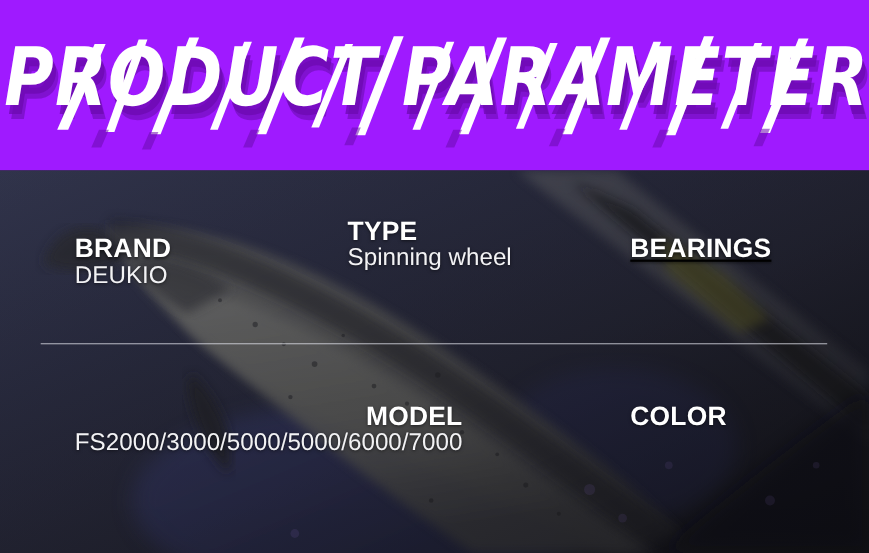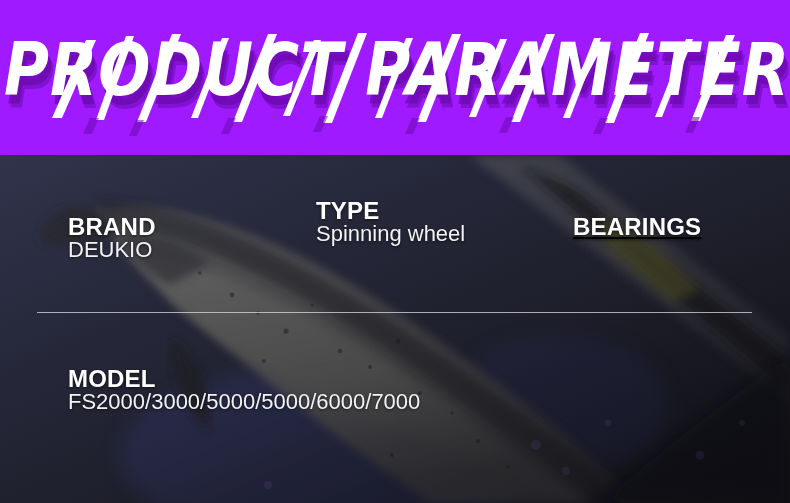--- a/index.html
+++ b/index.html
@@ -106,21 +106,21 @@
     font-size: 22px;
     line-height: 1;
     color: #f2f2f4;
     white-space: nowrap;
     text-shadow: 0 1px 3px rgba(0,0,0,0.55);
   }
 
   .c-brand    { left: 68px;  top: 60px; }
   .c-type     { left: 316px; top: 44px; }
   .c-bearings { left: 573px; top: 60px; text-decoration: underline; }
-  .c-model    { left: 68px;  top: 212px; }
+  .c-model    { left: 68px;  top: 212px; text-align: right; }
   .c-color    { left: 573px; top: 212px; }
 
   .divider {
     position: absolute;
     left: 37px;
     top: 157px;
     width: 715px;
     height: 1px;
     background: rgba(224,226,236,0.72);
   }
@@ -272,17 +272,18 @@
       </div>
 
       <div class="divider"></div>
 
       <div class="cell c-model">
         <div class="label">MODEL</div>
         <div class="value">FS2000/3000/5000/5000/6000/7000</div>
       </div>
 
       <div class="cell c-color">
+        <div class="label">COLOR</div>
       </div>
 
     </div>
   </div>
 </div>
 
 </body></html>

